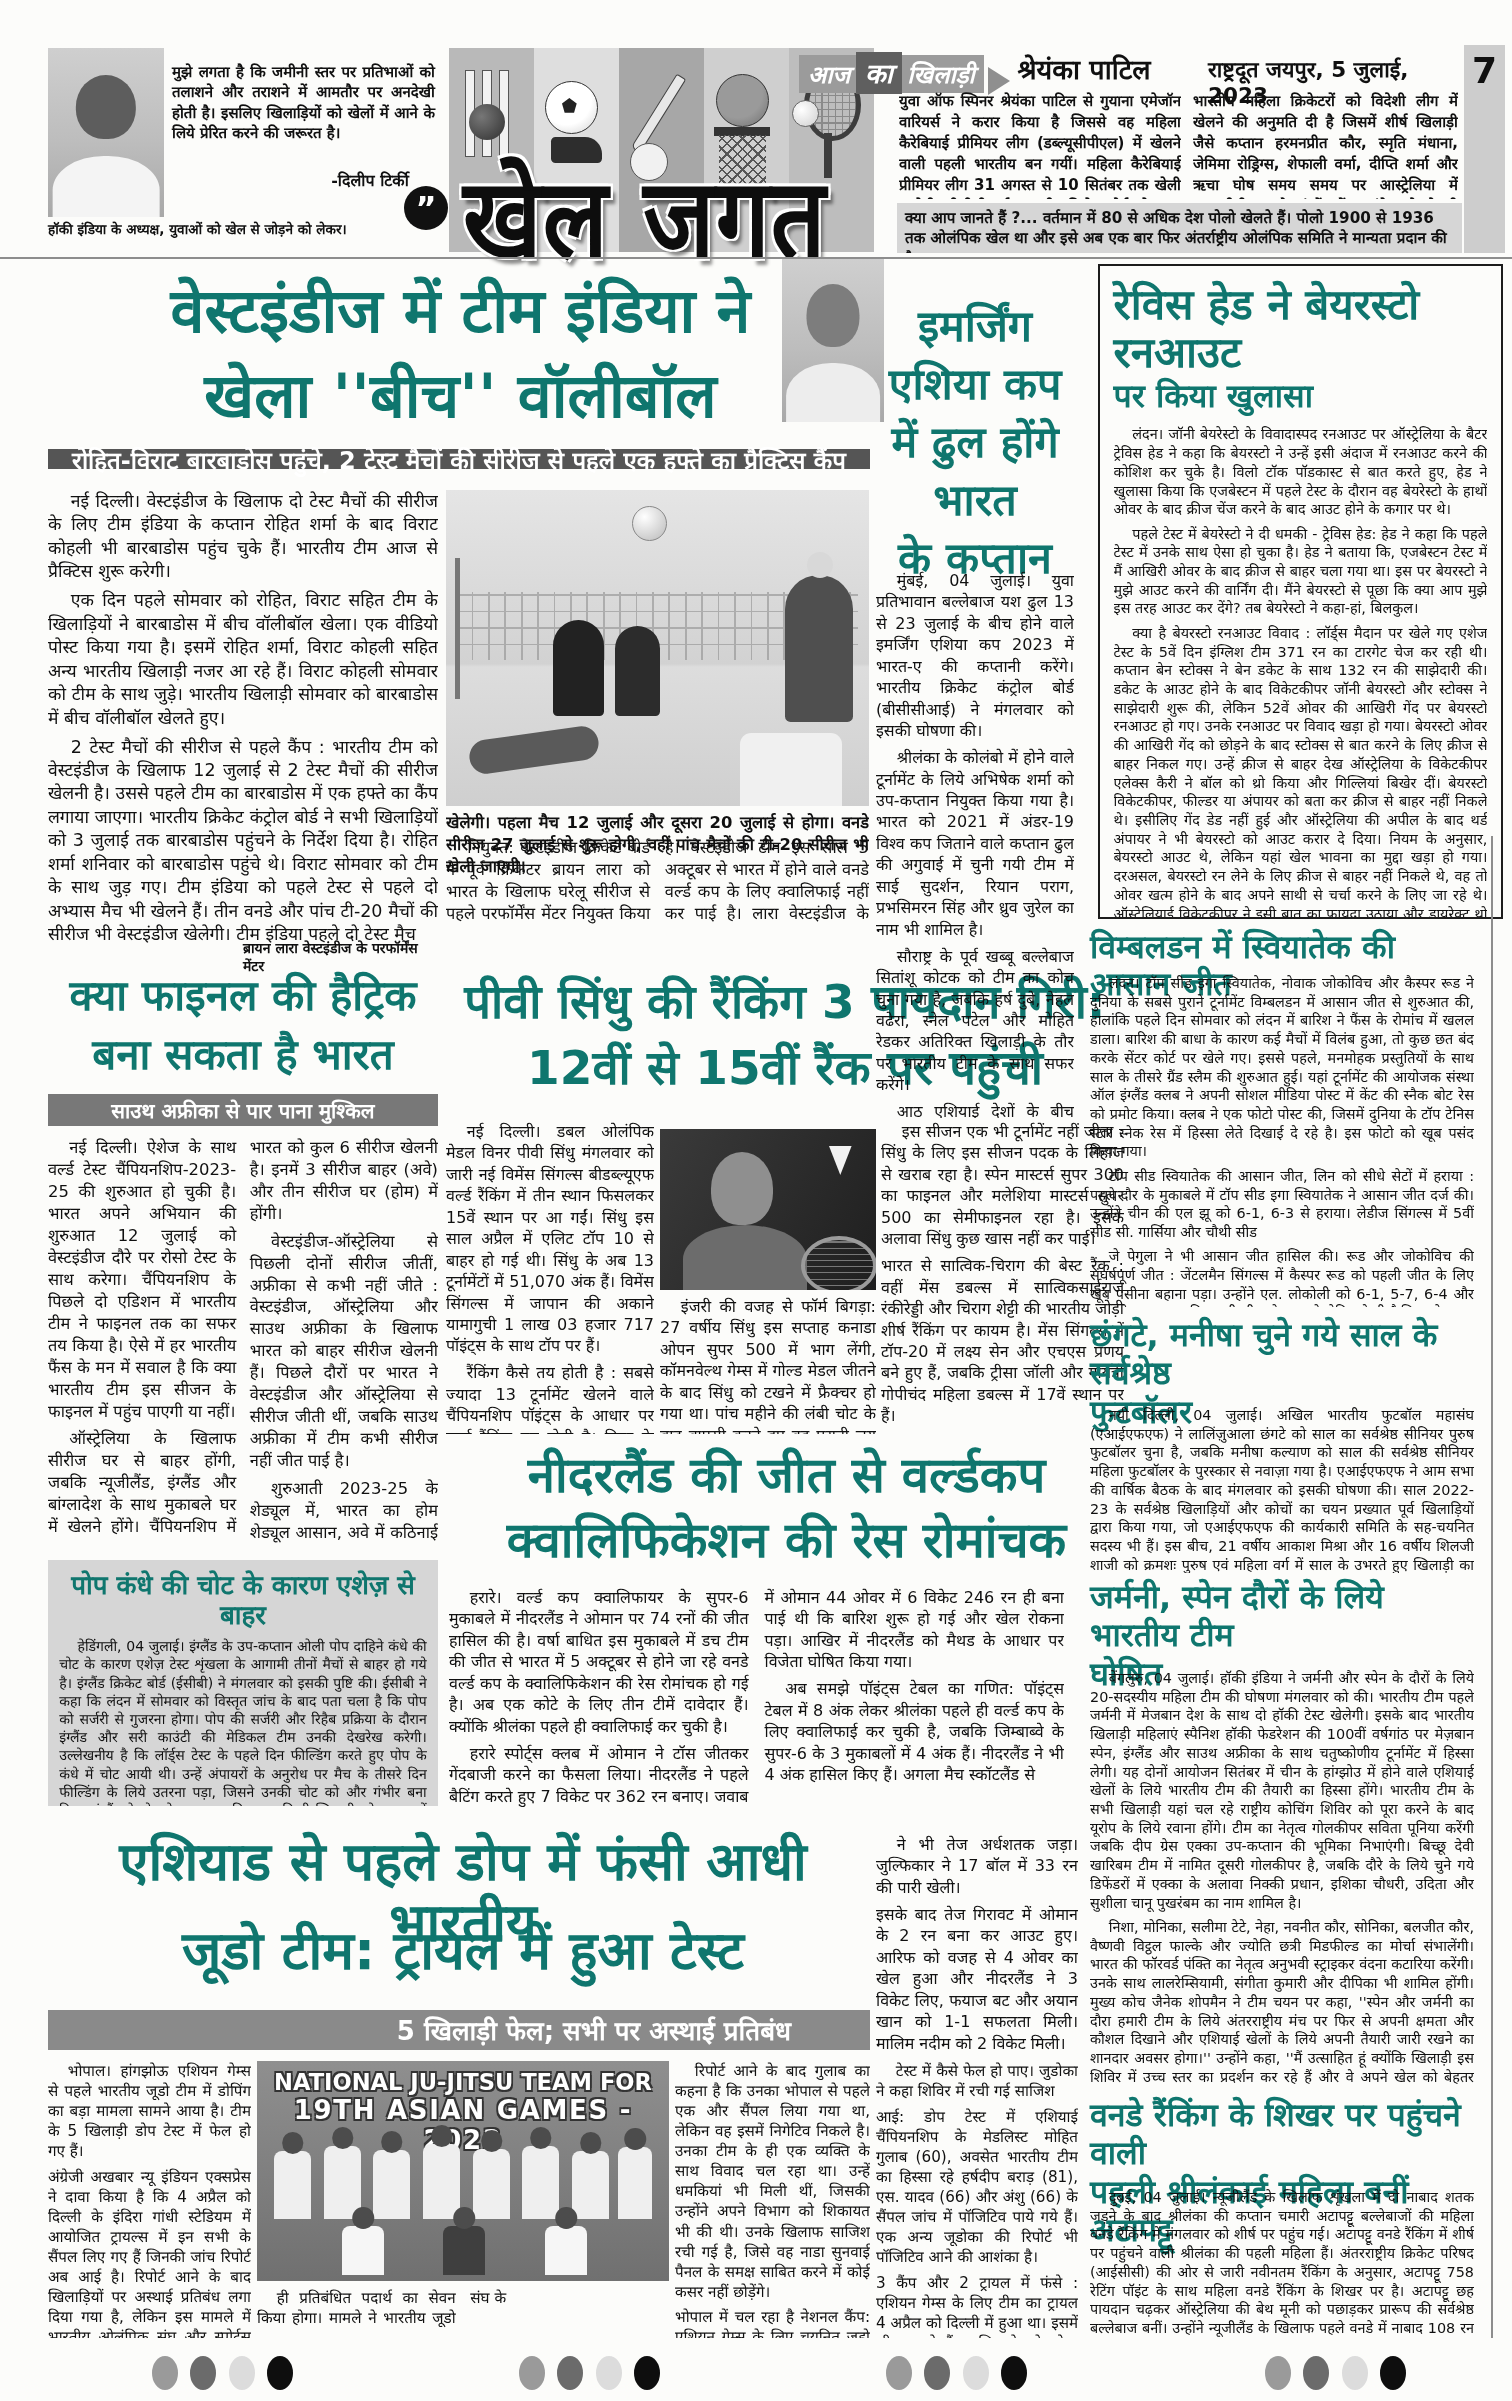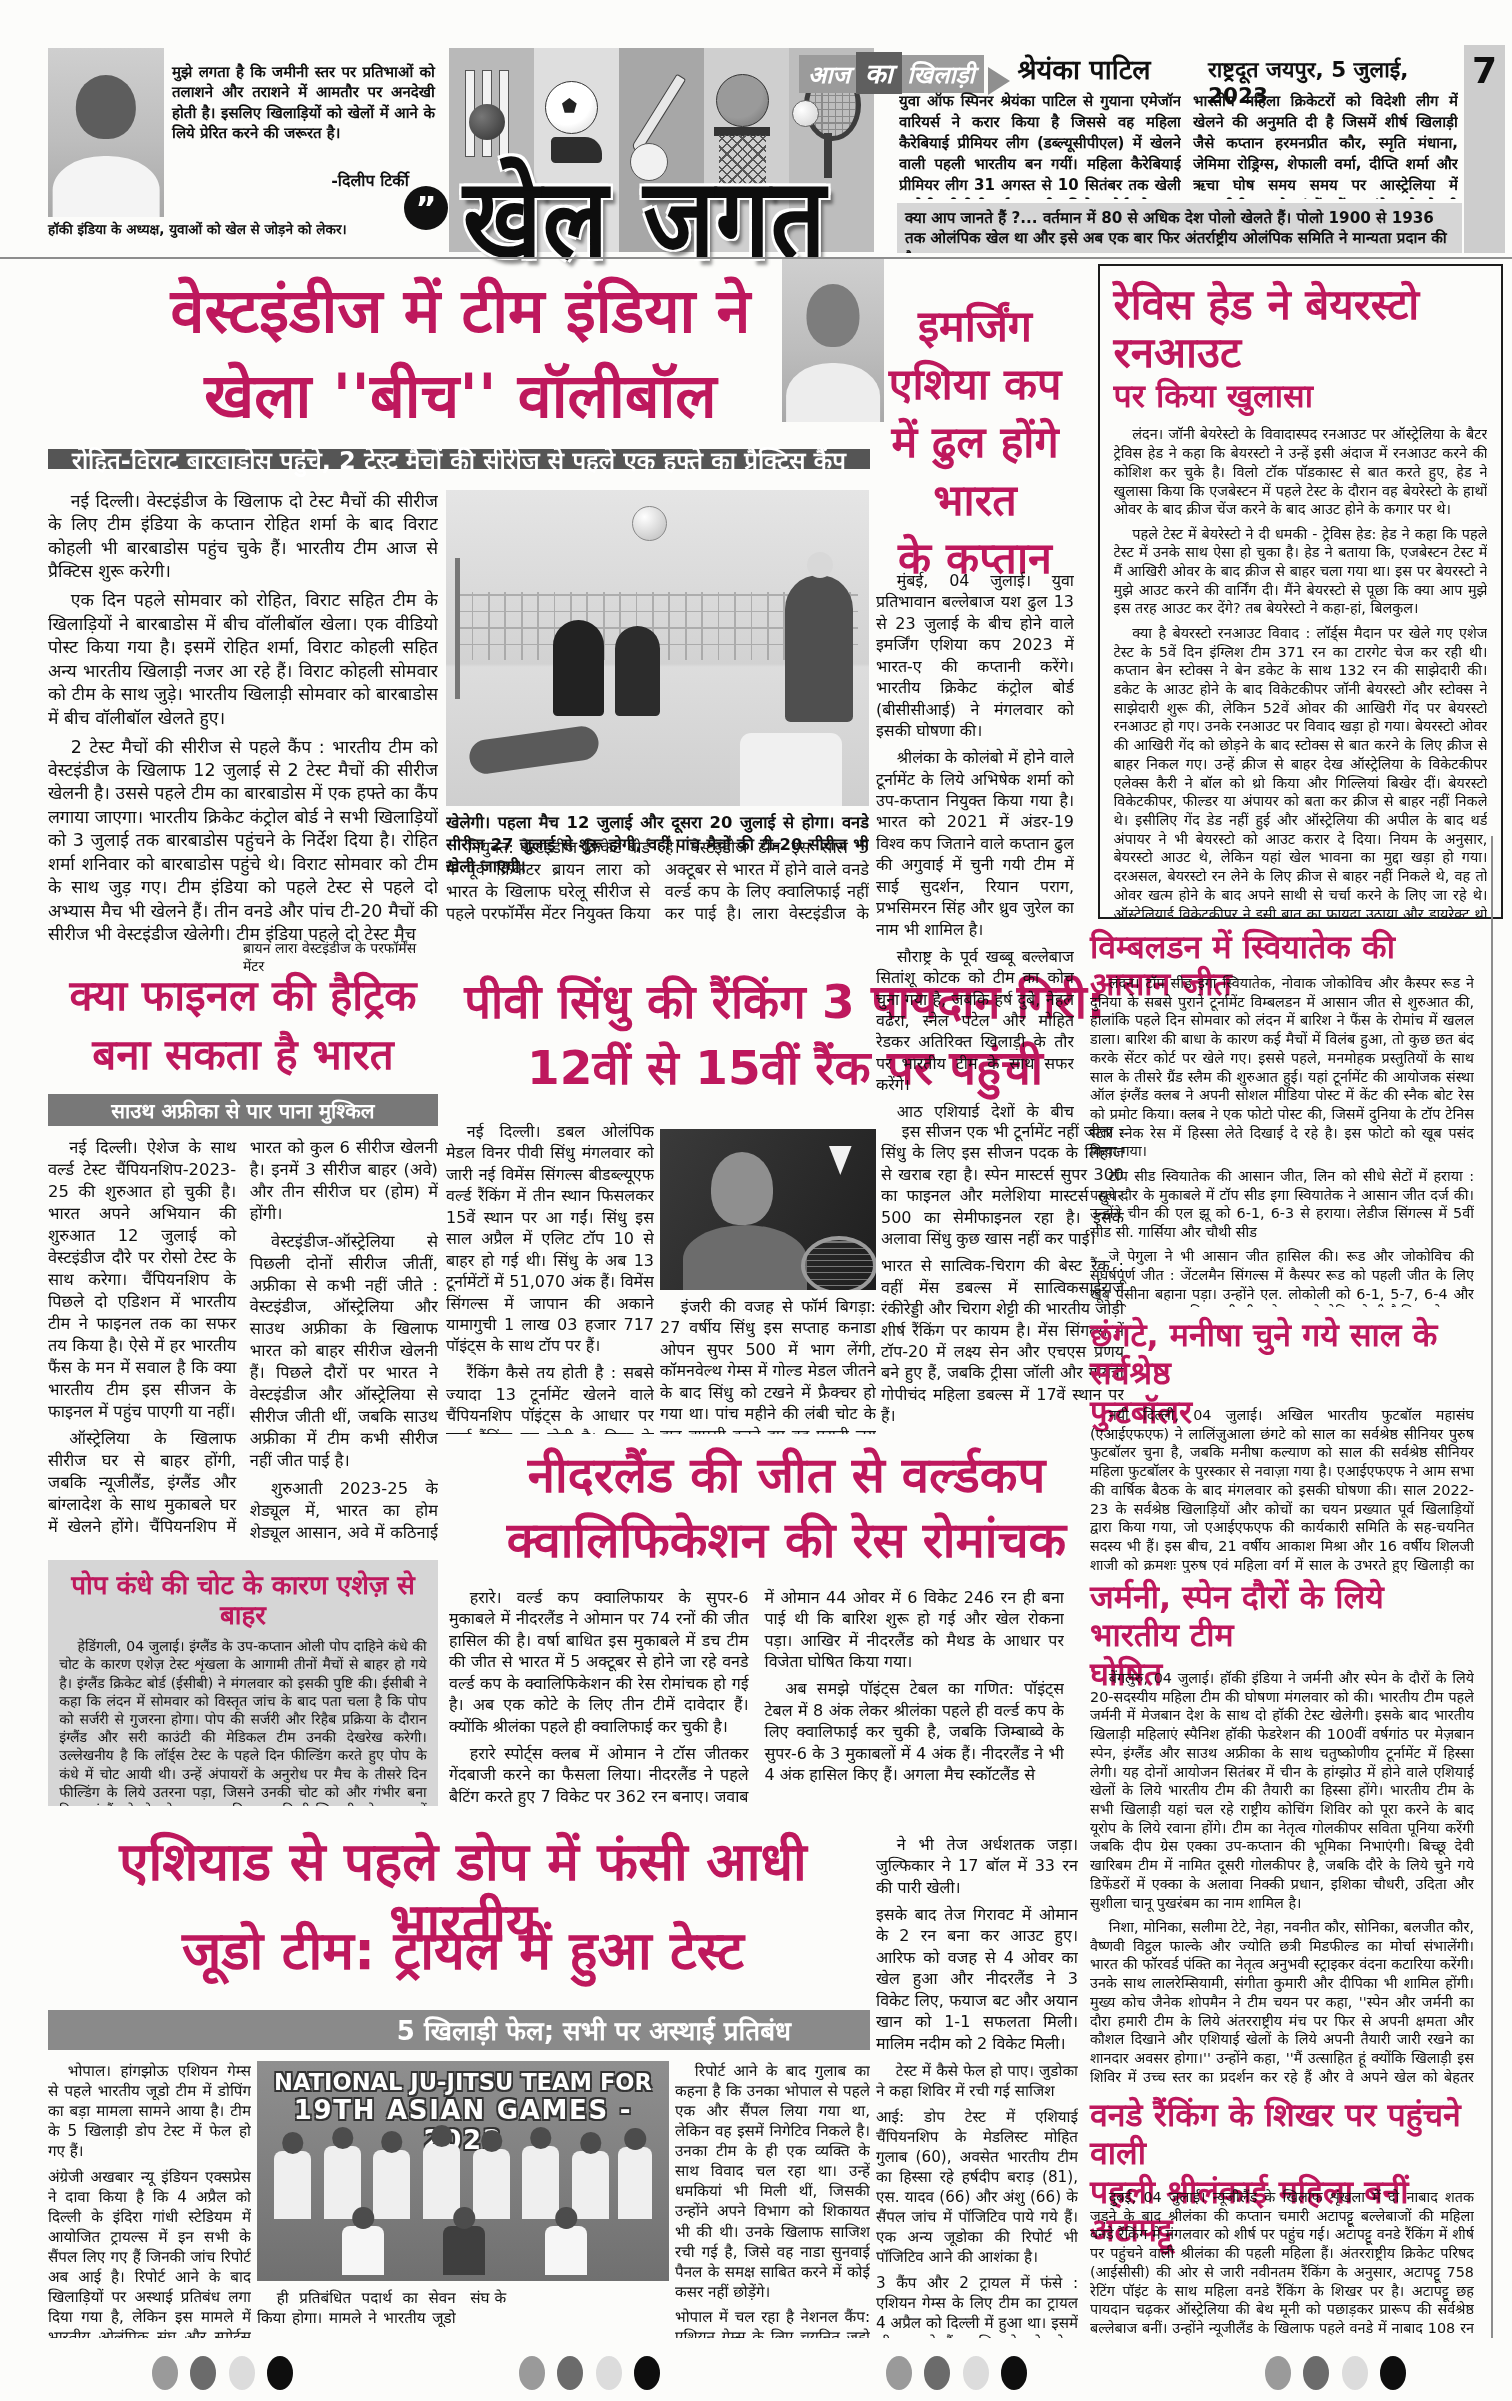--- a/index.html
+++ b/index.html
@@ -1,31 +1,31 @@
 <!DOCTYPE html>
 <html style="font-size:9px"><head>
 <meta charset="utf-8">
 <style>
   html,body{margin:0;padding:0;background:#e8e8e8}
   #page{position:relative;width:1512px;height:2401px;background:#fcfcfa;color:#101010;
         font-family:"DejaVu Sans","Liberation Sans",sans-serif;overflow:hidden}
   .abs{position:absolute}
   .b{font-weight:bold}
   .ctr{text-align:center}
-  .headline{font-weight:bold;line-height:1.16;text-align:center;color:#be185d}
+  .headline{font-weight:bold;line-height:1.16;text-align:center;color:#0f766e}
   .subhead-strip{color:#fff;font-weight:bold;display:flex;align-items:center;justify-content:center;background:#6e6e6e}
   .body-text{font-size:17px;line-height:1.34;text-align:justify;overflow:hidden}
   .body-text p{margin:0 0 5.6px 0;text-indent:1.3em}
   .body-text p:first-child{text-indent:1.3em}
   .lead p{text-indent:0}
   .graybox{background:#d6d6d6}
   .photo{background:#bdbdbd;overflow:hidden}
   .rule-h{background:#8d8d8d}
   .rule-v{background:#8d8d8d}
-  .cap{font-weight:normal;font-size:14px;line-height:1.25}
+  .cap{font-weight:bold;font-size:14px;line-height:1.25}
   
   .portrait{background:linear-gradient(180deg,#cfcfcf 0%,#bdbdbd 55%,#a8a8a8 100%);position:relative;overflow:hidden}
   .portrait .head{position:absolute;left:50%;top:16%;transform:translateX(-50%);width:52%;height:38%;border-radius:50% 50% 46% 46%;background:#7d7d7d}
   .portrait .torso{position:absolute;left:50%;bottom:-6%;transform:translateX(-50%);width:92%;height:42%;border-radius:48% 48% 0 0;background:#ededed}
   .portrait.dark .head{background:#5d5d5d}
   .portrait.dark .torso{background:#f4f4f4}
   .badge-seg{color:#fff;font-style:italic;font-weight:bold;font-size:24px;padding:2.3px 9px;background:#9b9b9b;display:inline-block}
   .badge-seg.mid{background:#5f5f5f;font-size:27px;margin:0 -3.4px;position:relative;z-index:2}
   .arrow-r{width:0;height:0;border-top:14.7px solid transparent;border-bottom:14.7px solid transparent;border-left:22.6px solid #8f8f8f;display:inline-block;vertical-align:middle;margin-left:4.5px}
   .mast-panel{height:100%;display:flex;align-items:flex-start;justify-content:center;padding-top:16px;box-sizing:border-box}

